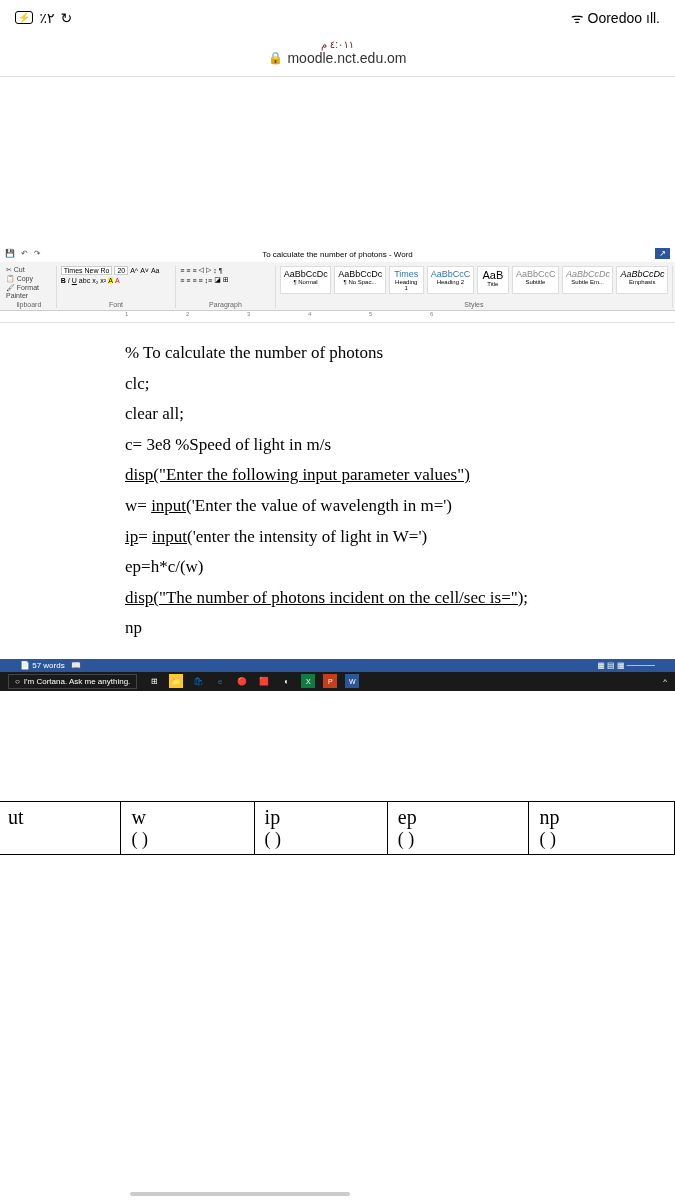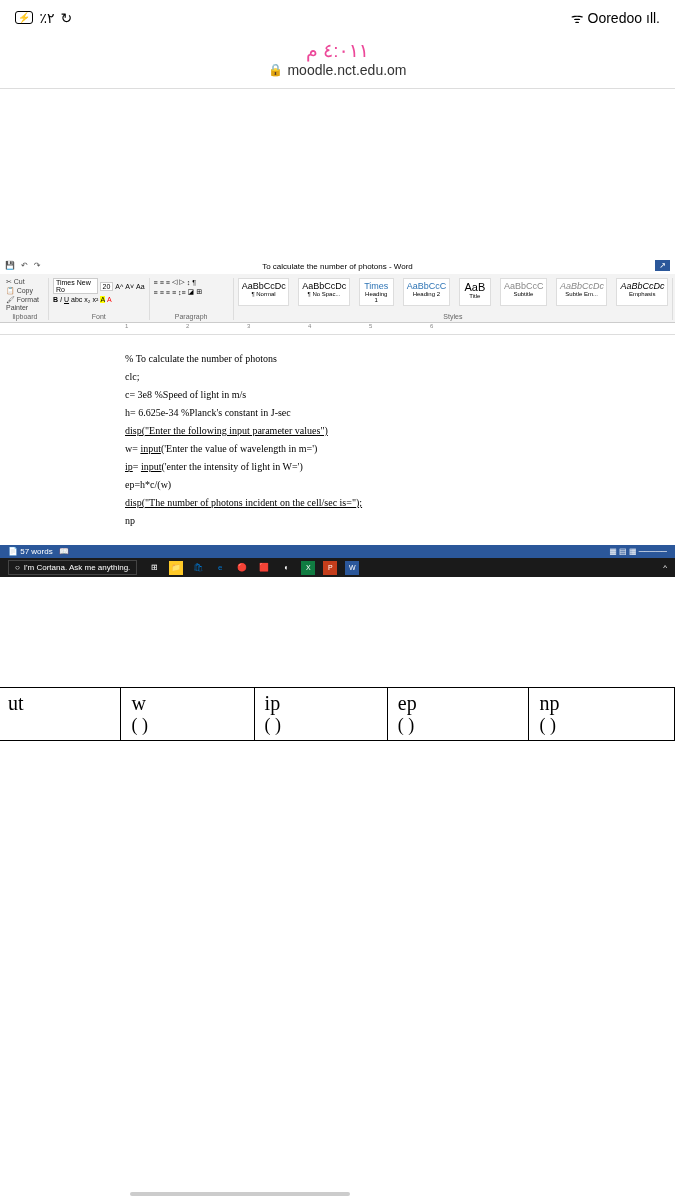--- a/index.html
+++ b/index.html
@@ -6,56 +6,56 @@
     body { font-family: -apple-system, Arial, sans-serif; background: #fff; width: 675px; height: 1200px; overflow: hidden; }
     
     
     .status-bar { display: flex; justify-content: space-between; align-items: center; padding: 8px 15px; font-size: 14px; }
     .status-left { display: flex; gap: 6px; align-items: center; }
     .status-right { display: flex; gap: 4px; align-items: center; font-weight: 500; }
     .battery-box { border: 1.5px solid #000; border-radius: 3px; padding: 0 2px; font-size: 10px; display: inline-flex; align-items: center; }
     
     
     .browser-bar { text-align: center; padding: 4px 0 10px; border-bottom: 1px solid #ddd; }
-    .time-display { font-size: 19px; color: #ec4899; }
+    .time-display { font-size: 10px; color: #7f1d1d; }
     .url-display { font-size: 14px; color: #333; display: flex; align-items: center; justify-content: center; gap: 4px; }
     
     
     .word-window { margin-top: 170px; background: #fff; font-size: 8px; }
     .word-titlebar { background: #fff; text-align: center; padding: 3px; font-size: 8px; position: relative; display: flex; justify-content: center; }
     .quick-access { position: absolute; left: 5px; top: 2px; display: flex; gap: 6px; color: #555; }
     .win-controls { position: absolute; right: 5px; top: 2px; }
     
     .ribbon-tabs { background: #2b579a; display: flex; font-size: 8px; color: #fff; }
     .ribbon-tab { padding: 3px 10px; cursor: pointer; }
     .ribbon-tab.active { background: #f3f3f3; color: #2b579a; }
     .tell-me { padding: 3px 10px; color: #cfe0f4; font-style: italic; }
     
     .ribbon-content { background: #f3f3f3; display: flex; padding: 4px 2px 2px; border-bottom: 1px solid #ccc; font-size: 7px; }
     .ribbon-group { border-right: 1px solid #ddd; padding: 0 4px; display: flex; flex-direction: column; justify-content: space-between; }
     .group-label { text-align: center; color: #666; font-size: 7px; margin-top: 2px; }
     .clipboard-items { display: flex; flex-direction: column; gap: 1px; font-size: 7px; color: #444; }
     .font-controls { display: flex; flex-direction: column; gap: 2px; }
     .font-row { display: flex; gap: 2px; align-items: center; }
     .font-name { border: 1px solid #ccc; padding: 0 2px; background: #fff; font-size: 7px; }
-    .styles-row { display: flex; gap: 9px; }
+    .styles-row { display: flex; gap: 3px; }
     .style-box { border: 1px solid #ddd; padding: 2px 3px; text-align: center; background: #fff; font-size: 6px; min-width: 32px; }
     .style-box .preview { font-size: 9px; }
     .style-box .big { font-size: 11px; }
     
     
     .ruler { background: #fff; height: 12px; border-bottom: 1px solid #ddd; font-size: 6px; color: #888; padding-left: 125px; letter-spacing: 28px; }
     
     
     .doc-area { background: #fff; padding: 15px 0 15px 125px; }
-    .doc-content { font-family: 'Times New Roman', serif; font-size: 10px; line-height: 1.8; color: #000; }
+    .doc-content { font-family: 'Times New Roman', serif; font-size: 17px; line-height: 1.8; color: #000; }
     .doc-content p { margin: 0; }
     
     
-    .word-statusbar { background: #2b579a; color: #fff; display: flex; justify-content: space-between; padding: 2px 8px; font-size: 8px; align-items: center; }
+    .word-statusbar { background: #2b579a; color: #fff; display: flex; justify-content: space-between; padding: 2px 20px; font-size: 8px; align-items: center; }
     
     
     .win-taskbar { background: #1a1a1a; display: flex; align-items: center; padding: 2px 8px; gap: 10px; font-size: 8px; color: #fff; }
     .cortana { display: flex; align-items: center; gap: 4px; border: 1px solid #444; padding: 2px 6px; flex: 0 0 auto; }
     .taskbar-icons { display: flex; gap: 8px; }
     .taskbar-icon { width: 14px; height: 14px; display: inline-flex; align-items: center; justify-content: center; }
     
     
     .data-table { margin-top: 110px; width: 100%; border-collapse: collapse; font-family: 'Times New Roman', serif; font-size: 20px; }
     .data-table td { border: 1.5px solid #000; padding: 4px 10px; vertical-align: top; }
@@ -198,22 +198,22 @@
       <div class="group-label">Styles</div>
     </div>
   </div>
 
   <div class="ruler">1 2 3 4 5 6</div>
 
   <div class="doc-area">
     <div class="doc-content" id="doc-content">
         <p>% To calculate the number of photons</p>
         <p>clc;</p>
+        <p>clear all;</p>
         <p>c= 3e8        %Speed of light in m/s</p>
-        <p>h= 6.625e-34   %Planck's constant in J-sec</p>
         <p><span style="text-decoration:underline;">disp("Enter the following input parameter values")</span></p>
         <p>w= <span style="text-decoration:underline;">input</span>('Enter the value of wavelength in m=')</p>
         <p><span style="text-decoration:underline;">ip</span>= <span style="text-decoration:underline;">input</span>('enter the intensity of light in W=')</p>
         <p>ep=h*c/(w)</p>
         <p><span style="text-decoration:underline;">disp("The number of photons incident on the cell/sec is=");</span></p>
         <p>np</p>
       </div>
   </div>
 
   <div class="word-statusbar">

